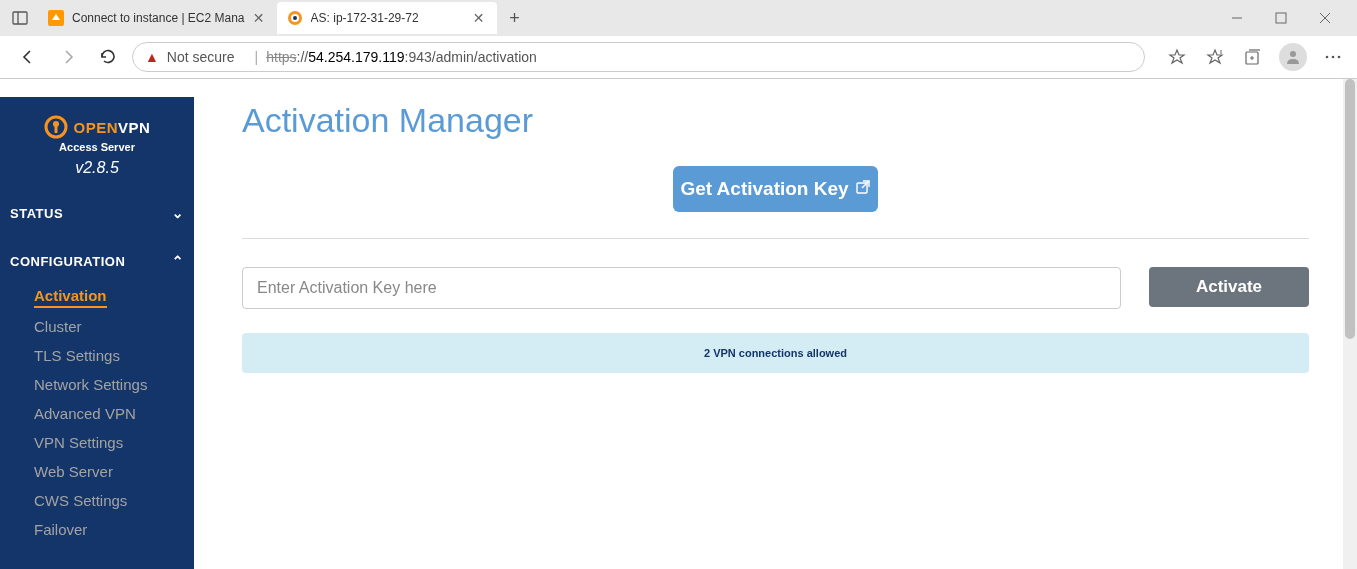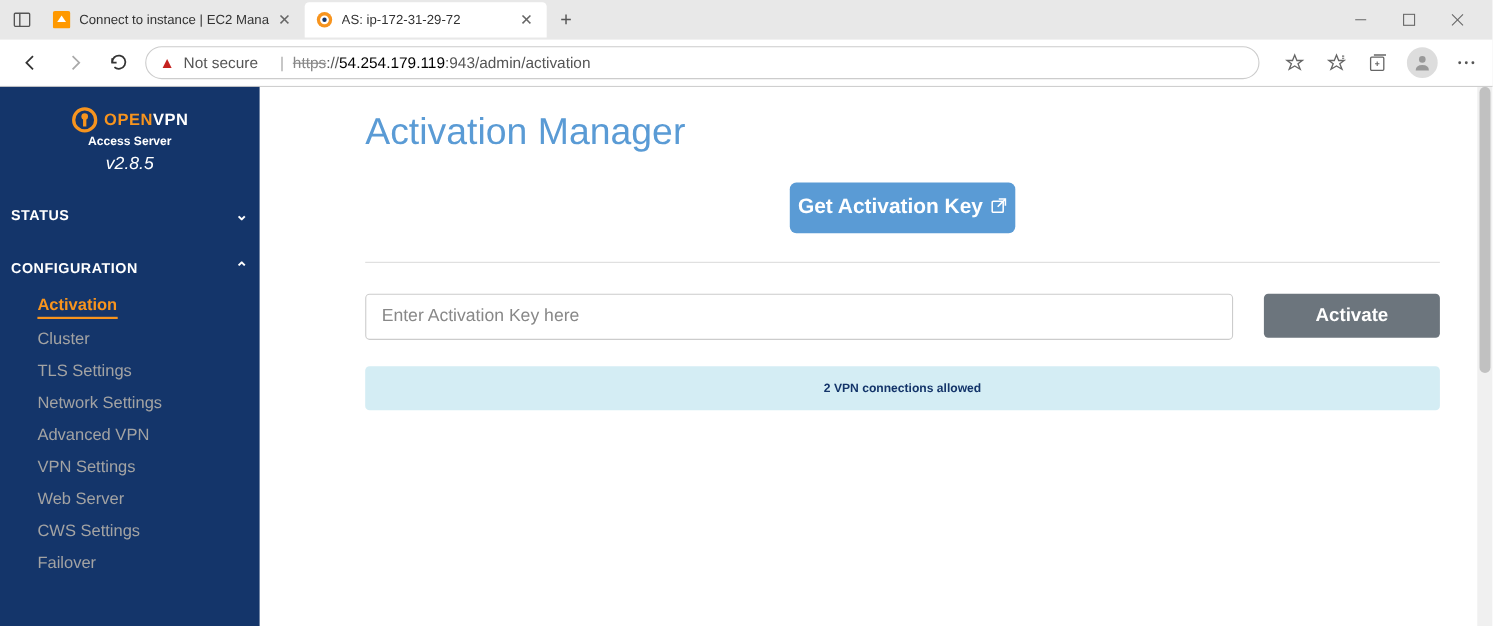--- a/index.html
+++ b/index.html
@@ -27,38 +27,38 @@
     .url-sep { color: #aaa; margin: 0 8px; }
     .url-scheme { color: #888; text-decoration: line-through; }
     .url-text { color: #555; }
     .url-highlight { color: #000; }
     .addr-icons { display: flex; gap: 14px; align-items: center; margin-left: 12px; color: #555; }
     .addr-icon { width: 24px; height: 24px; display: flex; align-items: center; justify-content: center; cursor: pointer; }
     .avatar { width: 28px; height: 28px; border-radius: 50%; background: #ddd; display: flex; align-items: center; justify-content: center; }
     
     
     .app { display: flex; height: calc(569px - 78px); }
-    .sidebar { width: 236px; background: #14356a; color: #fff; overflow-y: auto; flex-shrink: 0; }
+    .sidebar { width: 194px; background: #14356a; color: #fff; overflow-y: auto; flex-shrink: 0; margin-top: 18px; }
     .logo-block { text-align: center; padding: 18px 10px 10px; }
     .logo-row { display: flex; align-items: center; justify-content: center; gap: 6px; }
     .logo-icon { width: 24px; height: 24px; }
     .logo-text { font-weight: bold; font-size: 15px; letter-spacing: 0.5px; }
     .logo-open { color: #f7941e; }
     .logo-vpn { color: #fff; }
     .logo-sub { font-size: 11px; color: #fff; margin-top: 2px; font-weight: 600; }
     .logo-ver { font-size: 16px; color: #fff; margin-top: 6px; font-style: italic; }
     
     .nav-section { padding: 14px 10px 10px; }
     .nav-header { display: flex; align-items: center; justify-content: space-between; font-weight: 700; font-size: 13px; letter-spacing: 0.5px; cursor: pointer; padding: 4px 0; }
     .nav-chevron { font-size: 14px; }
     .nav-items { margin-top: 8px; padding-left: 24px; }
     .nav-item { display: block; padding: 6px 0; font-size: 15px; color: #a3a3a3; cursor: pointer; }
     .nav-item.active { color: #f7941e; border-bottom: 2px solid #f7941e; display: inline-block; padding-bottom: 2px; margin-bottom: 4px; font-weight: 600; }
     
-    .main { flex: 1; padding: 22px 48px; overflow-y: auto; position: relative; margin-left: 48px; }
+    .main { flex: 1; padding: 22px 48px; overflow-y: auto; position: relative; }
     .page-title { font-size: 34px; font-weight: 400; color: #5a9bd5; margin-bottom: 26px; }
     .center-row { text-align: center; margin-bottom: 26px; }
     .get-key-btn { display: inline-flex; align-items: center; gap: 6px; background: #5a9bd5; color: #fff; border: none; border-radius: 6px; padding: 12px 7px; font-size: 19px; font-weight: 600; cursor: pointer; }
     .ext-icon { font-size: 16px; }
     
     hr.divider { border: none; border-top: 1px solid #ddd; margin: 0 0 28px; }
     
     .input-row { display: flex; gap: 28px; margin-bottom: 24px; }
     .key-input { flex: 1; height: 42px; border: 1px solid #ccc; border-radius: 4px; padding: 0 14px; font-size: 16px; color: #333; }
     .key-input::placeholder { color: #888; }

